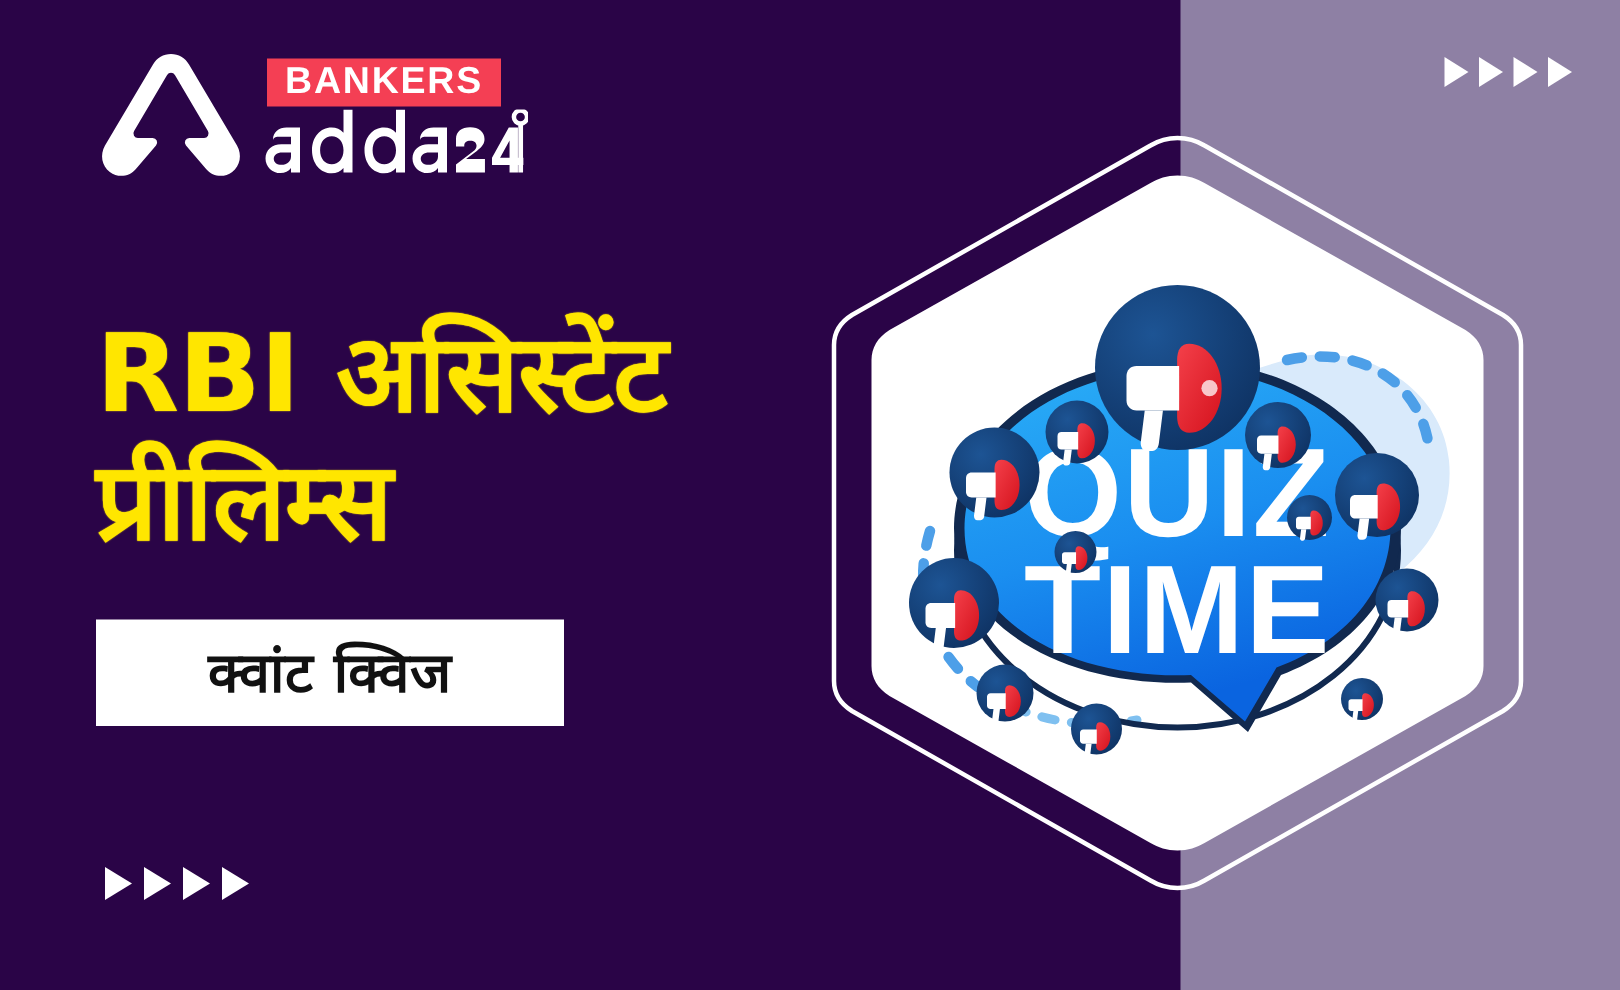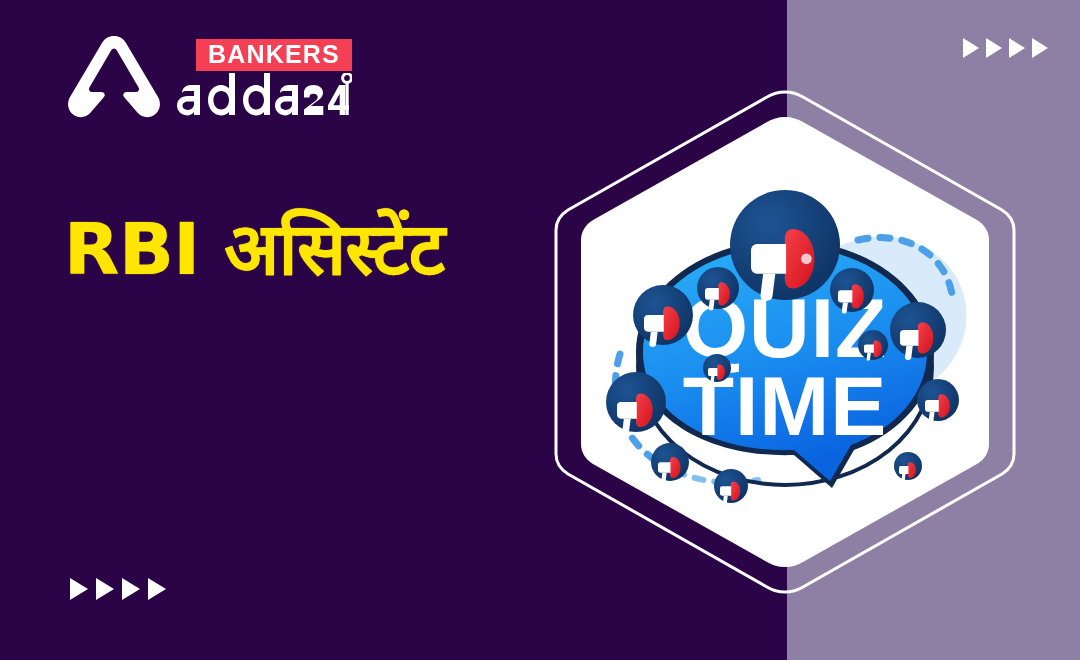--- a/index.html
+++ b/index.html
@@ -22,21 +22,21 @@
   .bg-right{
     position:absolute;left:787px;top:0;width:293px;height:660px;
     background:#8e80a4;
   }
   
   .logo-wrap{
     position:absolute;left:66px;top:33px;
     display:flex;align-items:center;gap:16px;
   }
   .logo-mark{width:96px;height:92px;display:block;}
-  .logo-type{display:flex;flex-direction:column;align-items:flex-end;gap:2px;}
+  .logo-type{display:flex;flex-direction:column;align-items:flex-start;gap:2px;}
   .bankers-badge{
     background:#f43f54;
     color:#ffffff;
     font-size:25px;
     font-weight:bold;
     letter-spacing:1.2px;
     padding:3px 12px 4px 12px;
     line-height:1;
     display:block;
   }
@@ -148,22 +148,26 @@
             <circle cx="171" cy="5" r="4.4" fill="none" stroke="#ffffff" stroke-width="3"></circle>
             <path d="M169.5 9.4h3.2V42h-3.2z"></path>
           </g>
         </svg>
       </span>
     </span>
   </div>
 
   <div class="headline">
     <span class="l1">RBI असिस्टेंट</span>
-  </div>
-
+    <span class="l2">प्रीलिम्स</span>
+  </div>
+
+  <div class="label-box">
+    <span>क्वांट क्विज</span>
+  </div>
 
   <div class="arrows" id="arrows-bottom-left">
     <span class="tri"></span>
     <span class="tri"></span>
     <span class="tri"></span>
     <span class="tri"></span>
   </div>
 
   <div class="arrows" id="arrows-top-right">
     <span class="tri"></span>

